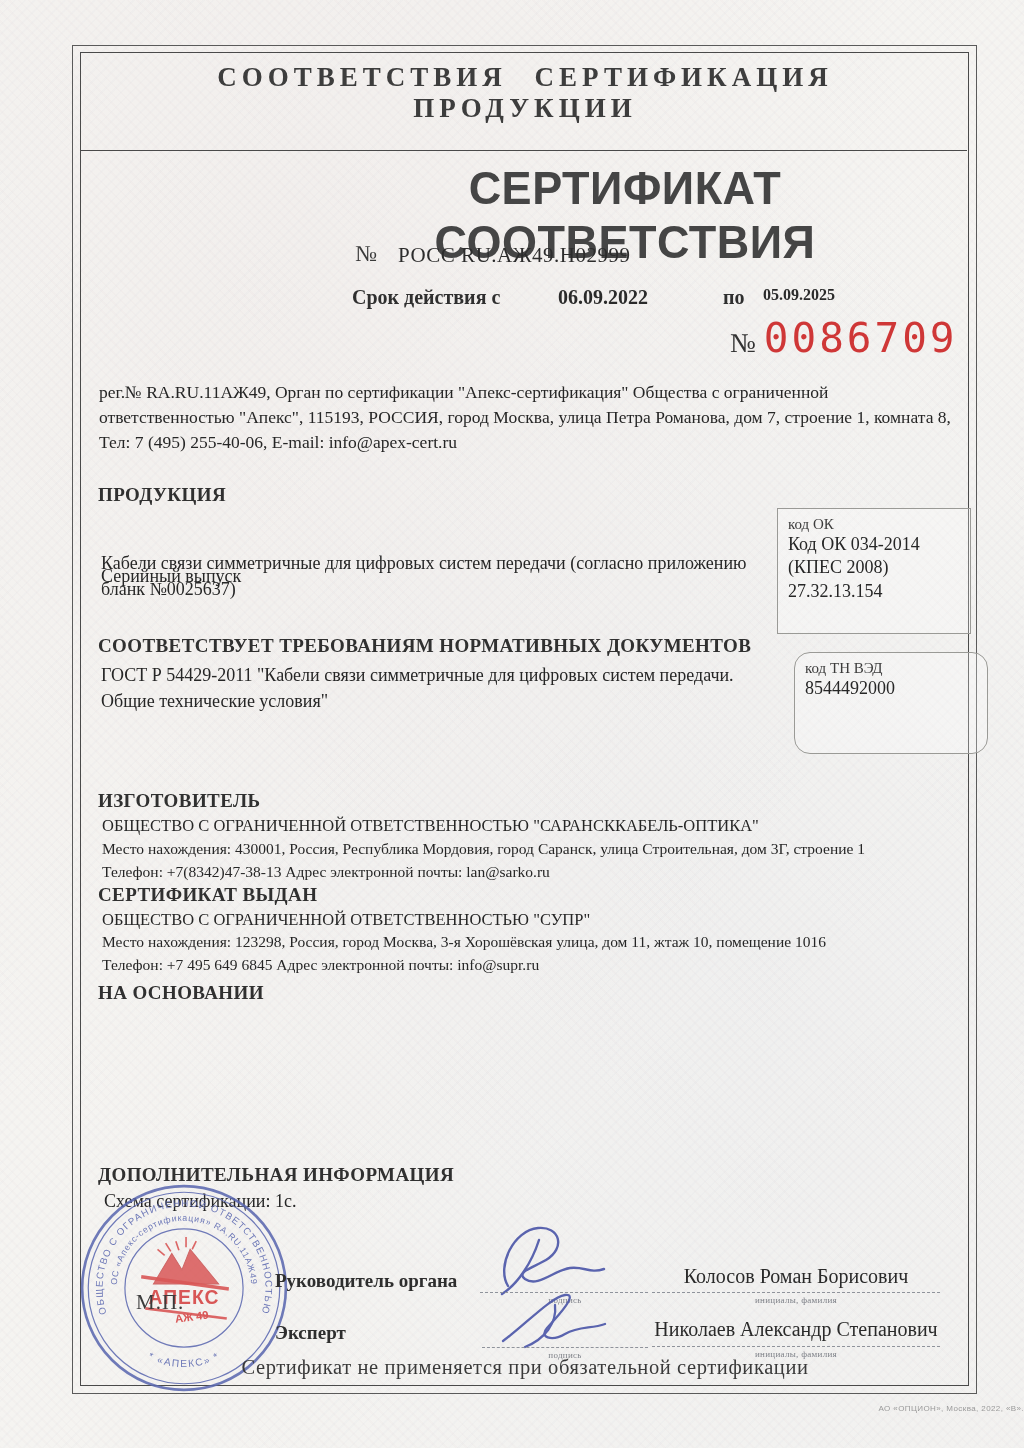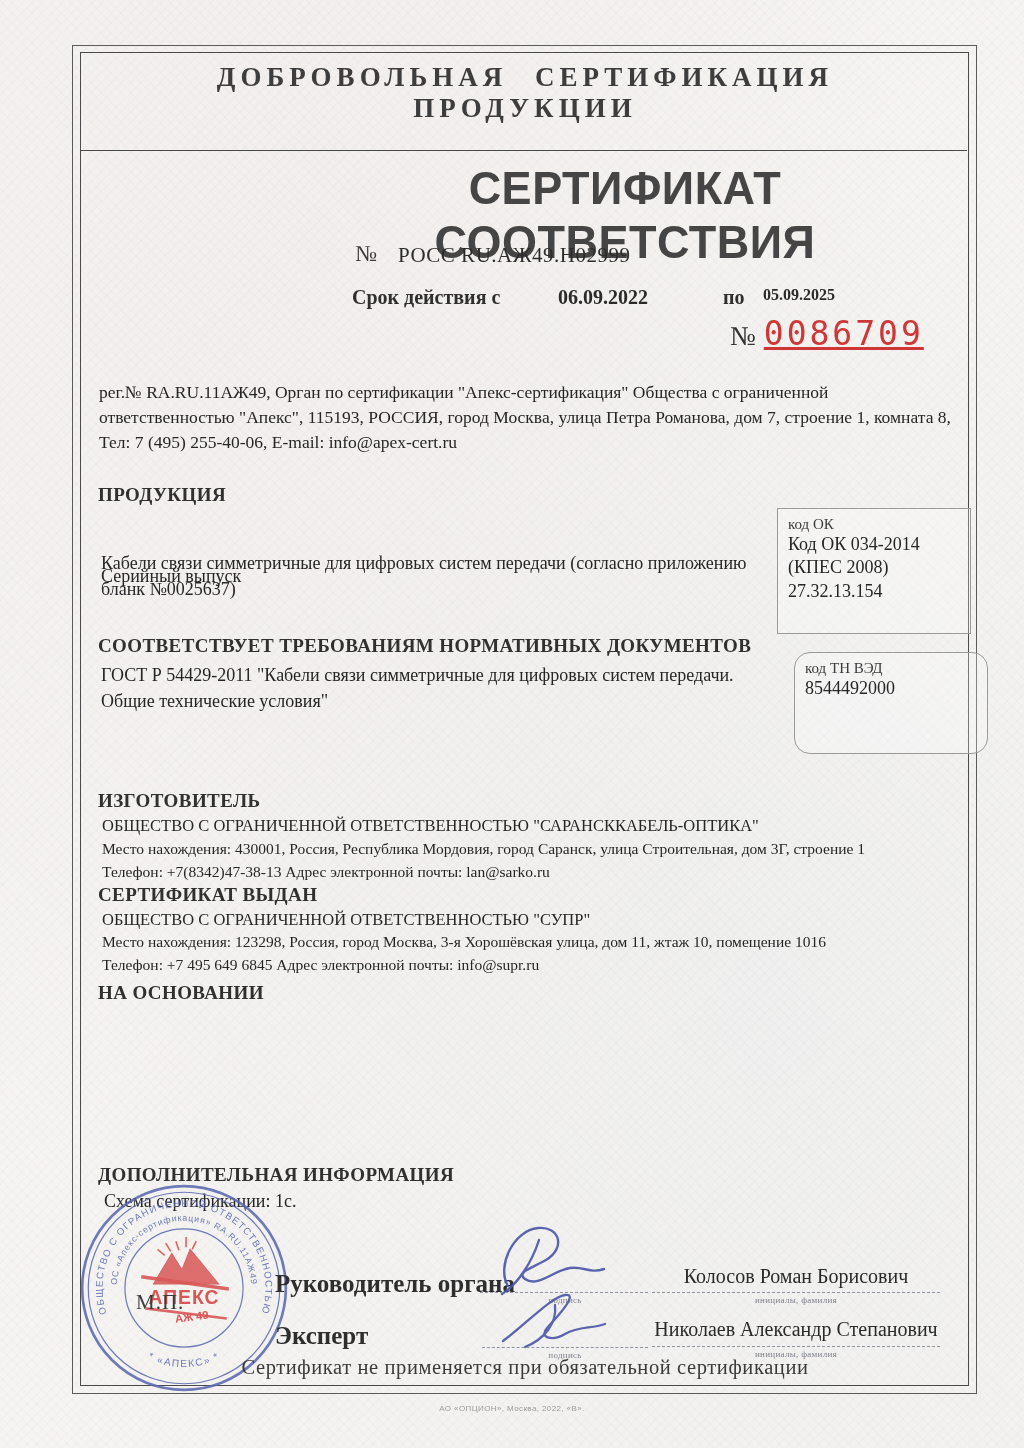--- a/index.html
+++ b/index.html
@@ -30,47 +30,47 @@
   .num-label{left:355px;top:241px;font-size:23px;color:#3a3a3a;}
   .num-value{left:398px;top:243px;font-size:21px;font-weight:normal;color:#2c2c2c;letter-spacing:0.5px;}
   .validity-label{left:352px;top:286px;font-size:20px;font-weight:bold;color:#2f2f2f;}
   .valid-from{left:558px;top:286px;font-size:20px;font-weight:bold;color:#2a2a2a;}
   .to-label{left:723px;top:286px;font-size:20px;font-weight:bold;color:#2f2f2f;}
   .valid-to{left:763px;top:286px;font-size:16px;font-weight:bold;color:#2a2a2a;}
   .serial-wrap{left:730px;top:314px;width:230px;text-align:left;white-space:nowrap;}
   .serial-label{font-size:27px;color:#333;margin-right:8px;}
   .serial-value{
     font-family:"DejaVu Sans Mono","Liberation Mono",monospace;
-    font-size:33px;letter-spacing:3px;color:#cf3737;font-weight:normal;text-decoration:underline;
+    font-size:41px;letter-spacing:3px;color:#cf3737;font-weight:normal;
   }
   .sec-head{font-size:19px;font-weight:bold;color:#303030;letter-spacing:0.4px;}
   .body-text{font-size:17.5px;line-height:1.42;color:#262626;}
   .small-body{font-size:15.5px;line-height:1.45;color:#262626;}
   .code-box{border:1px solid #9a9a96;background:rgba(255,255,255,0.25);padding:7px 10px;}
   .code-label{font-size:15px;color:#3c3c3c;}
   .code-lines{font-size:18px;line-height:1.3;color:#262626;}
-  .role-label{font-size:25px;font-weight:bold;color:#2e2e2e;}
+  .role-label{font-size:19px;font-weight:bold;color:#2e2e2e;}
   .sig-line{border-top:1.3px dashed #8f939b;}
   .sig-caption{font-size:9px;color:#7c7f86;text-align:center;letter-spacing:0.3px;}
   .sig-name{font-size:20px;color:#2a2a2a;text-align:center;}
   .footer-note{font-size:20.5px;color:#3a3a3a;text-align:center;letter-spacing:0.6px;}
   .print-info{font-size:8px;color:#9a9a9a;text-align:center;letter-spacing:0.4px;
     font-family:"Liberation Sans",sans-serif;}
   .mp-mark{font-size:21px;color:#3b3b3b;letter-spacing:1px;}
 </style>
 </head>
 <body>
 
 <div class="page">
 
   <div class="abs frame-outer"></div>
   <div class="abs frame-inner"></div>
   <div class="abs band-divider"></div>
 
-  <div class="abs band-title">ДОБРОВОЛЬНАЯ СЕРТИФИКАЦИЯ ПРОДУКЦИИ</div>
+  <div class="abs band-title">СООТВЕТСТВИЯ СЕРТИФИКАЦИЯ ПРОДУКЦИИ</div>
   <div class="abs main-title">СЕРТИФИКАТ СООТВЕТСТВИЯ</div>
 
   <div class="abs num-label">№</div>
   <div class="abs num-value">РОСС RU.АЖ49.Н02999</div>
   <div class="abs validity-label">Срок действия  с</div>
   <div class="abs valid-from">06.09.2022</div>
   <div class="abs to-label">по</div>
   <div class="abs valid-to">05.09.2025</div>
   <div class="abs serial-wrap">
     <span class="serial-label">№</span><span class="serial-value">0086709</span>
@@ -171,15 +171,15 @@
     </g>
   </svg>
   <div class="abs sig-line" style="left:482px;top:1347px;width:166px;"></div>
   <div class="abs sig-caption" style="left:500px;top:1350px;width:130px;">подпись</div>
   <div class="abs sig-name" style="left:650px;top:1318px;width:292px;">Николаев Александр Степанович</div>
   <div class="abs sig-line" style="left:652px;top:1346px;width:288px;"></div>
   <div class="abs sig-caption" style="left:652px;top:1349px;width:288px;">инициалы, фамилия</div>
 
   <div class="abs footer-note" style="left:120px;top:1356px;width:810px;text-align:center;">Сертификат не применяется при обязательной сертификации</div>
 
-  <div class="abs print-info" style="left:0;top:1404px;width:1024px;">АО «ОПЦИОН», Москва, 2022, «В».</div>
+  <div class="abs print-info" style="left:0;top:1404px;width:1024px;text-align:right;">АО «ОПЦИОН», Москва, 2022, «В».</div>
 
 </div>
 
 </body></html>

